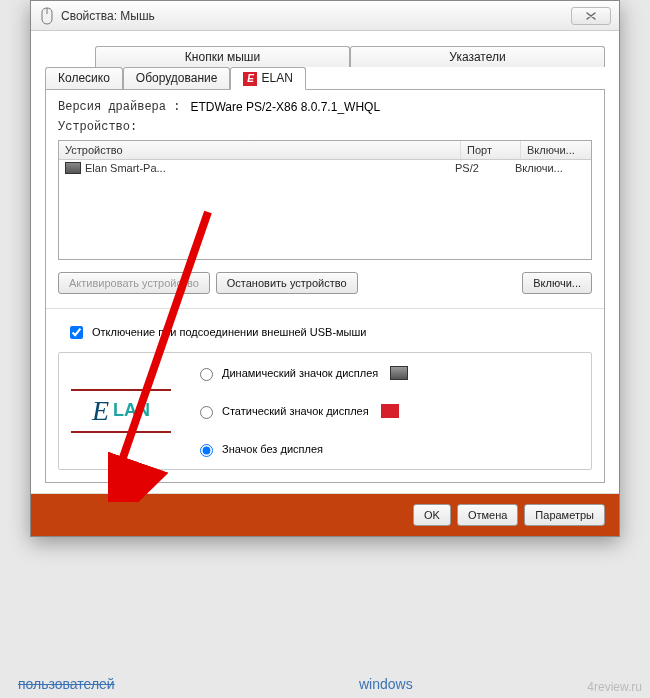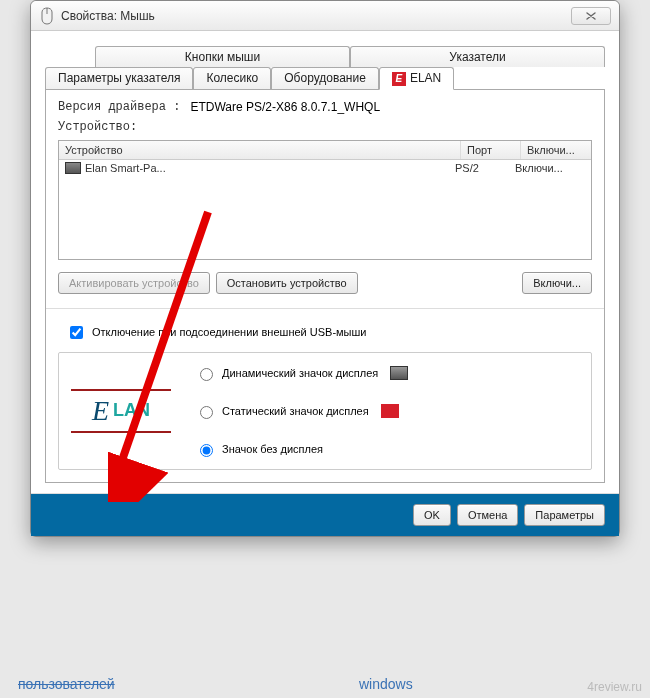--- a/index.html
+++ b/index.html
@@ -12,21 +12,21 @@
     height: 698px;
     position: relative;
   }
   .window {
     position: absolute;
     left: 30px;
     top: 0;
     width: 590px;
     background: #fff;
     border: 1px solid #888;
-    border-radius: 6px;
+    border-radius: 0;
     box-shadow: 0 6px 20px rgba(0,0,0,0.35);
   }
   .titlebar {
     height: 30px;
     display: flex;
     align-items: center;
     padding: 0 8px;
     background: linear-gradient(#fefefe, #eaeaea);
     border-bottom: 1px solid #ccc;
     border-radius: 6px 6px 0 0;
@@ -190,21 +190,21 @@
     display: inline-block;
     margin-left: 6px;
   }
   .icon-sample.dyn { background: linear-gradient(#999,#555); border: 1px solid #333; }
   .icon-sample.stat { background: #d61f2a; }
   .bottom-buttons {
     display: flex;
     justify-content: flex-end;
     gap: 6px;
     padding: 10px 14px;
-    background: #0369a1;
+    background: #c2410c;
     border-top: 1px solid #ddd;
   }
   .arrow {
     position: absolute;
     left: 62px;
     top: 112px;
     pointer-events: none;
     z-index: 10;
   }
   .watermark {
@@ -243,21 +243,20 @@
         </svg>
     </div>
   </div>
 
   <div class="content">
     <div class="tabs-row upper">
       <div class="tab">Кнопки мыши</div>
       <div class="tab">Указатели</div>
     </div>
     <div class="tabs-row lower">
-      <div class="tab">Параметры указателя</div>
       <div class="tab">Колесико</div>
       <div class="tab">Оборудование</div>
       <div class="tab active">
         <span class="elan-badge">E</span><span>ELAN</span>
       </div>
     </div>
 
     <div class="panel">
 
       <div class="row">

